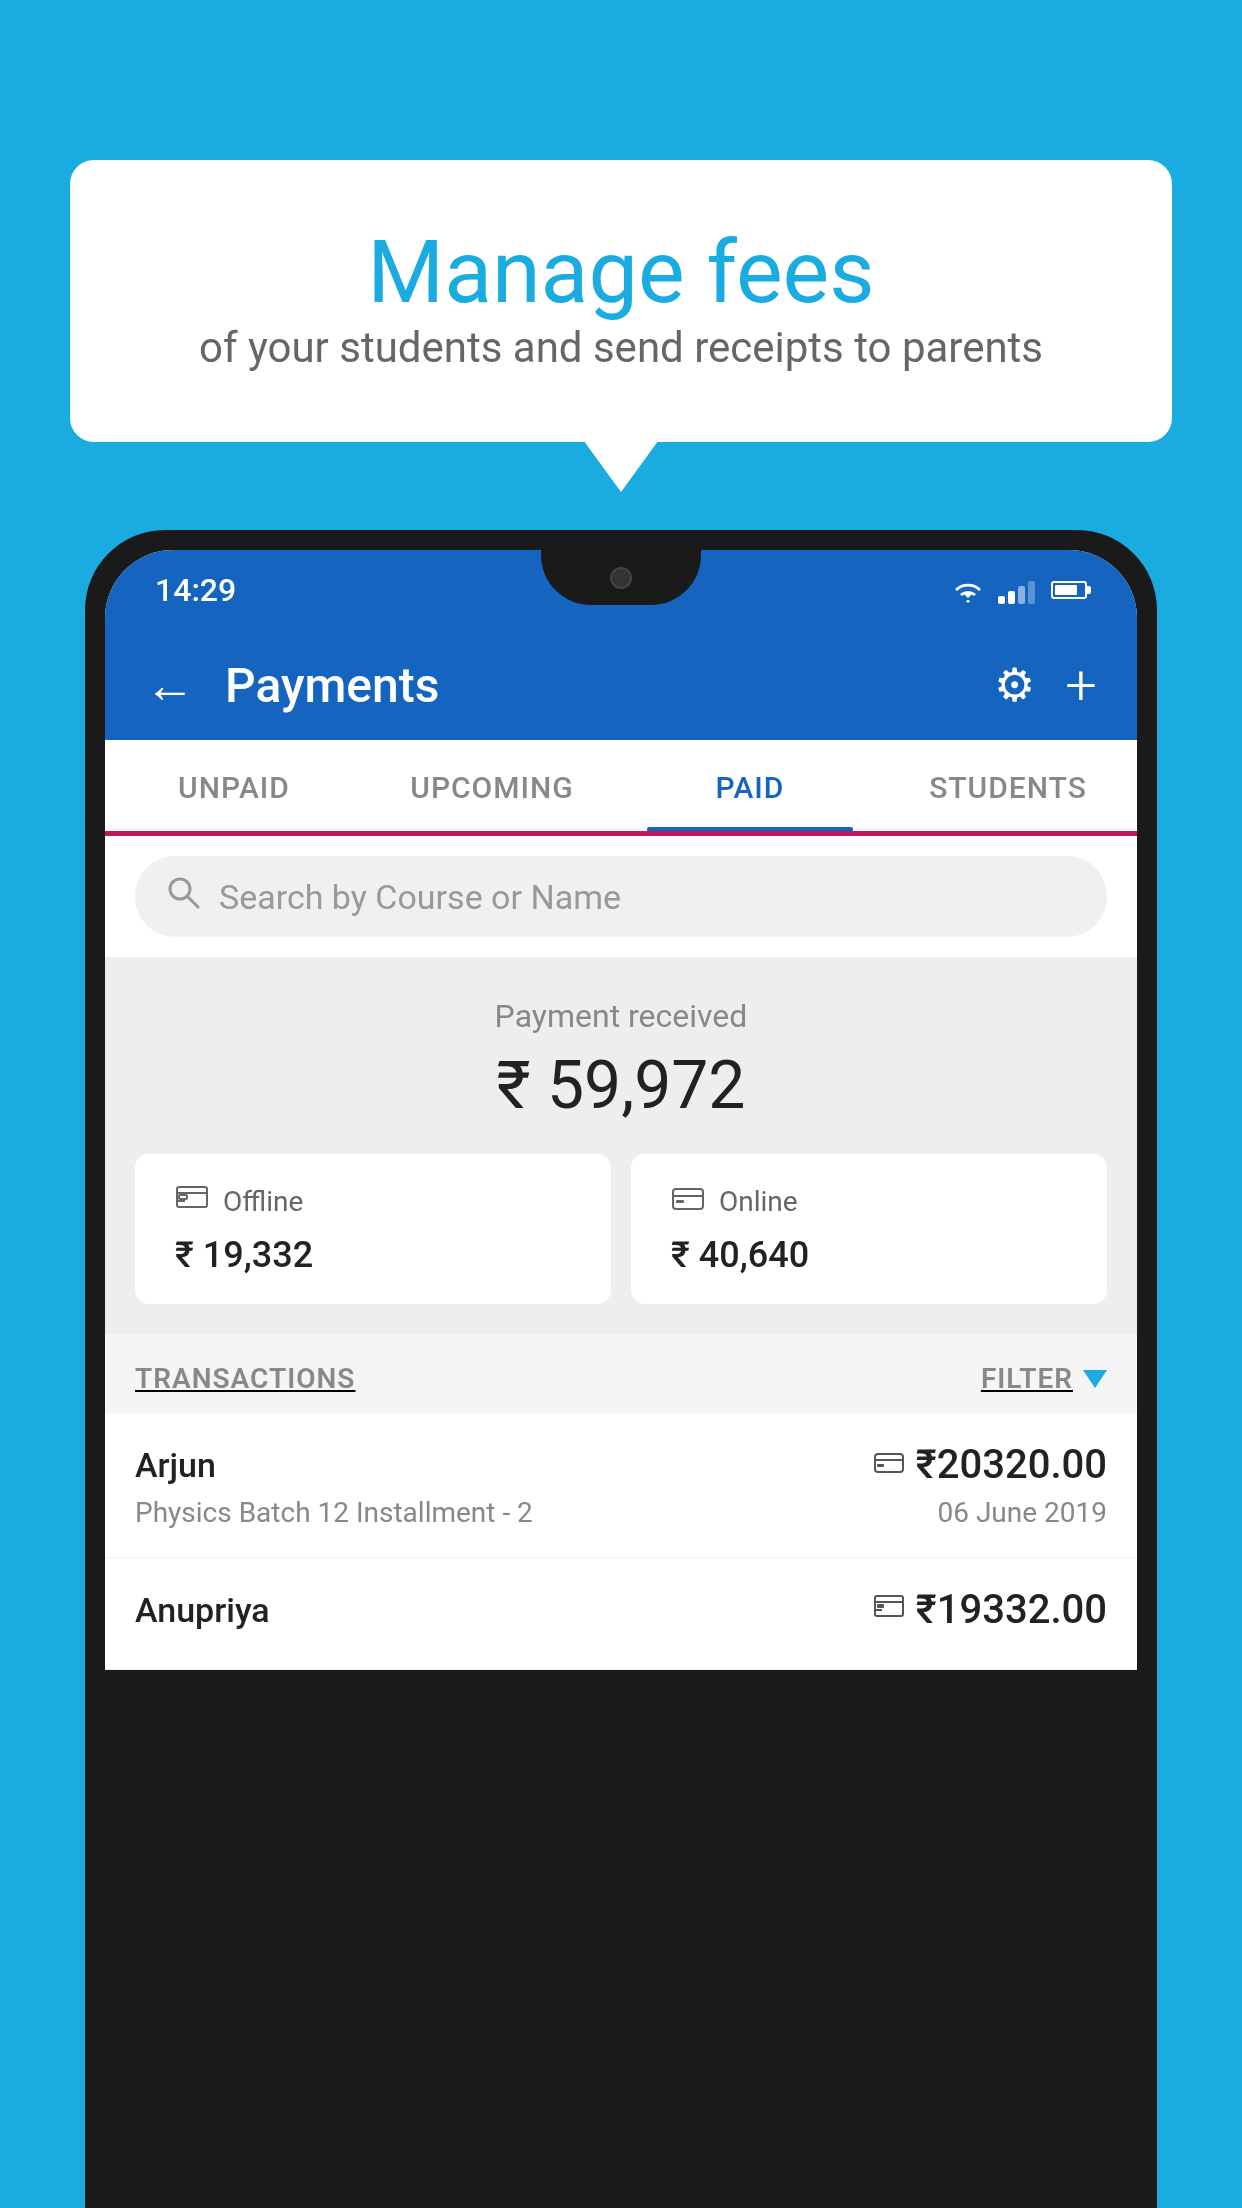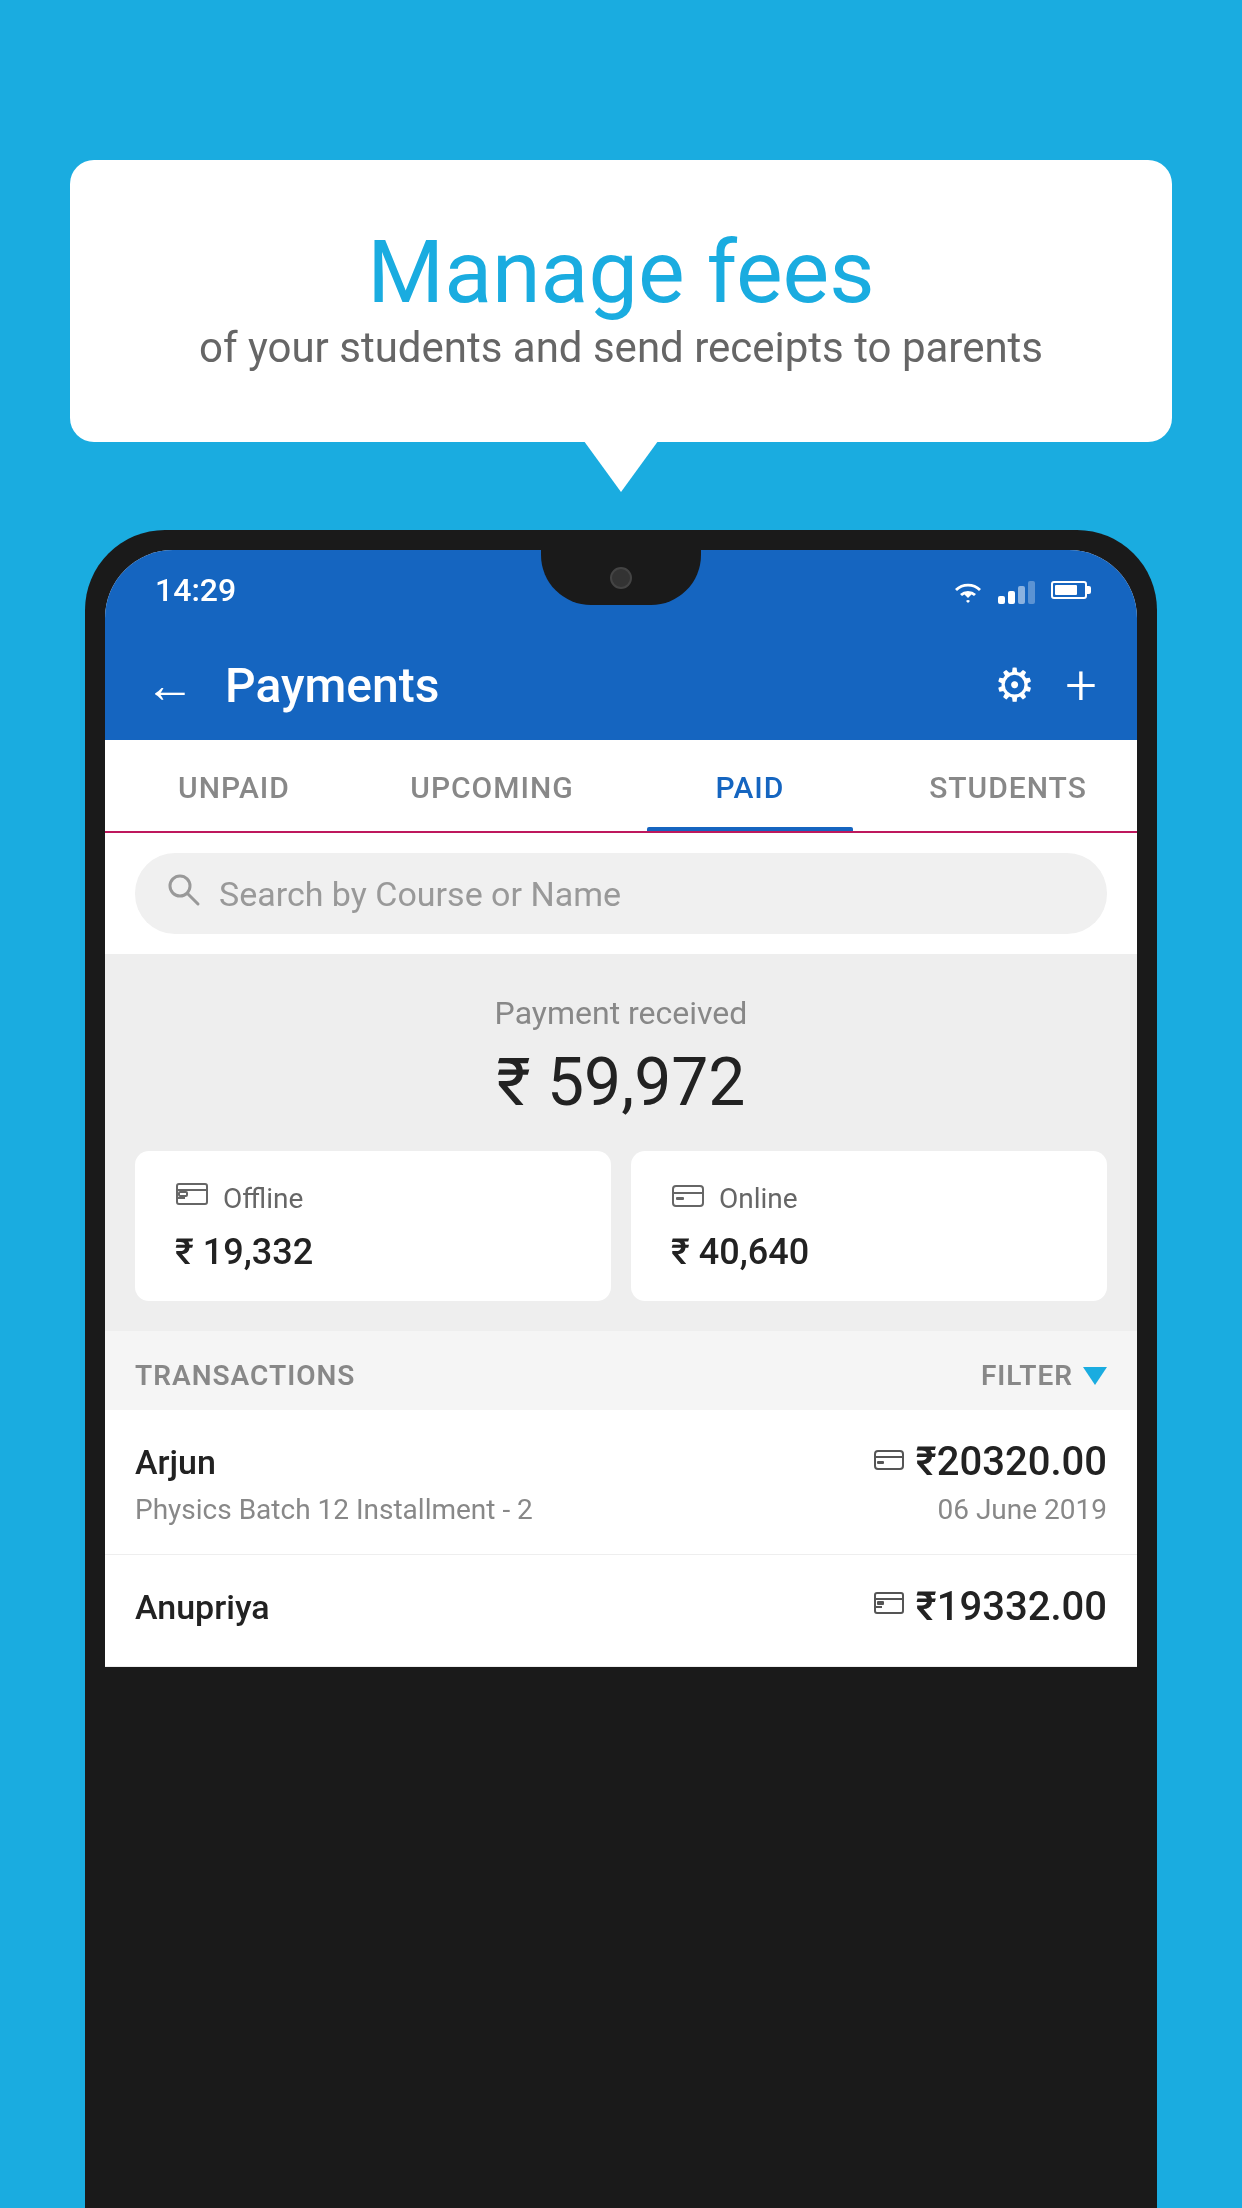--- a/index.html
+++ b/index.html
@@ -195,21 +195,21 @@
     .header-icon {
       color: white;
       font-size: 46px;
       cursor: pointer;
     }
 
     
     .tabs-container {
       background: white;
       display: flex;
-      border-bottom: 2px solid #be185d;
+      border-bottom: 5px solid #be185d;
     }
 
     .tab {
       flex: 1;
       text-align: center;
       padding: 30px 0 26px;
       font-size: 30px;
       font-weight: 500;
       color: #888;
       cursor: pointer;
@@ -312,20 +312,21 @@
       font-weight: 500;
     }
 
     
     .transactions-header {
       display: flex;
       justify-content: space-between;
       align-items: center;
       padding: 28px 30px 18px;
       background: #f5f5f5;
+      text-decoration: underline;
     }
 
     .transactions-label {
       color: #888;
       font-size: 28px;
       font-weight: 600;
       letter-spacing: 1px;
     }
 
     .filter-btn {

